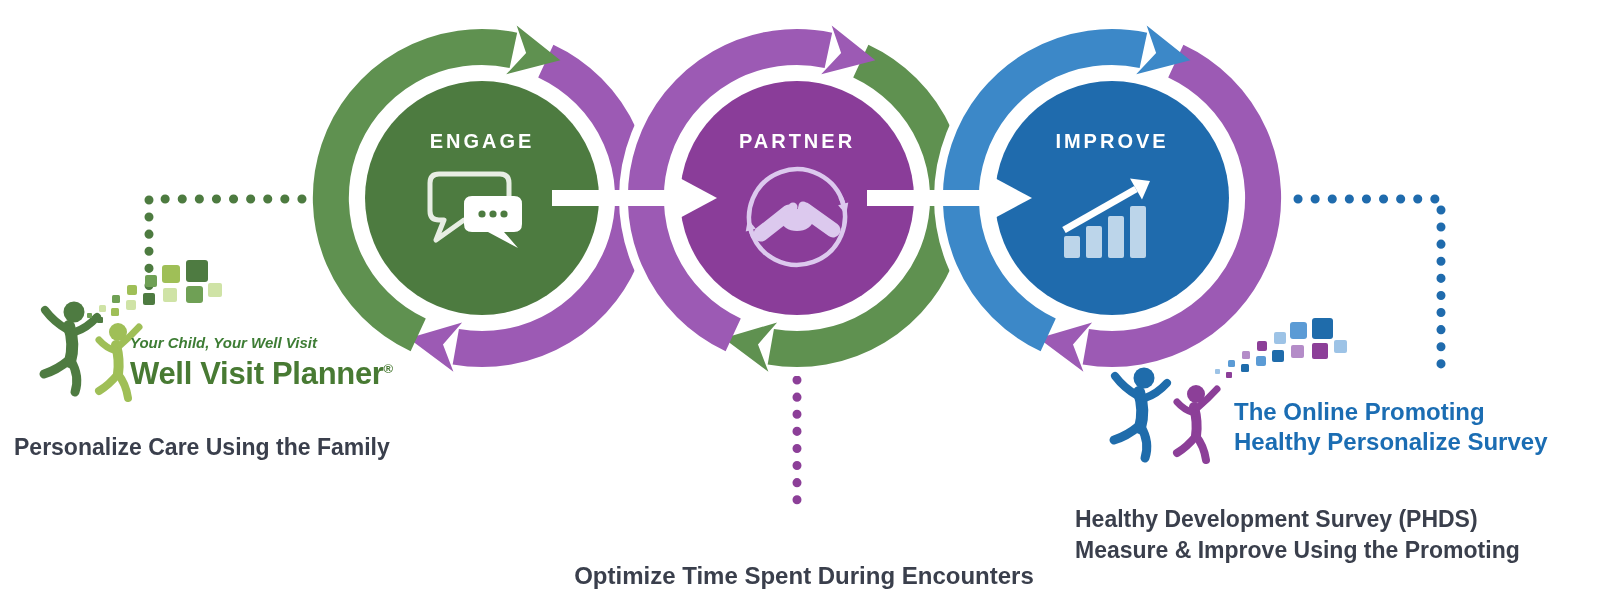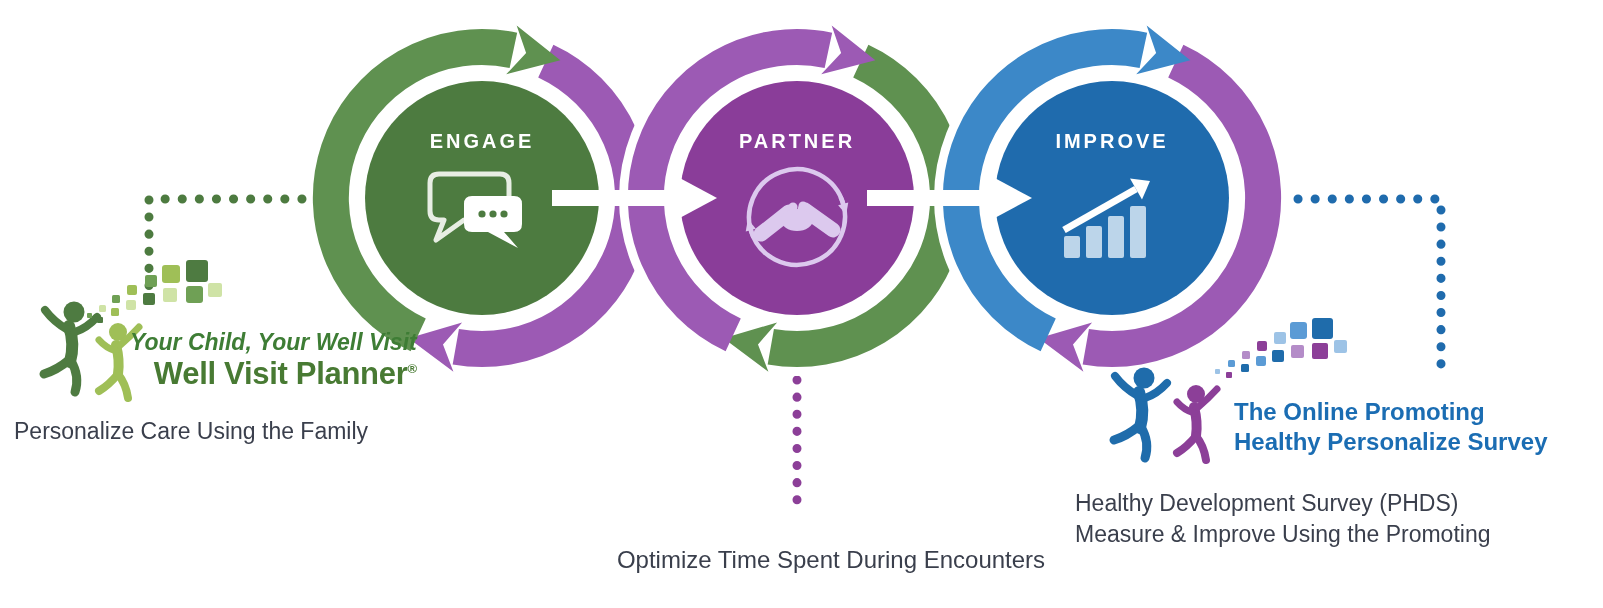--- a/index.html
+++ b/index.html
@@ -4,26 +4,26 @@
 <style>
   html,body{margin:0;padding:0;}
   body{
     width:1603px;height:608px;position:relative;overflow:hidden;
     background:#ffffff;
     font-family:"Liberation Sans","DejaVu Sans",sans-serif;
   }
   svg.canvas{position:absolute;left:0;top:0;}
   .txt{position:absolute;}
   .wvp-text{left:130px;top:333px;}
-  .wvp-tagline{font-style:italic;font-weight:700;font-size:23px;line-height:19px;}
+  .wvp-tagline{font-style:italic;font-weight:700;font-size:15px;line-height:19px;}
   .wvp-name{font-weight:700;font-size:31px;line-height:33px;letter-spacing:-0.3px;}
   .wvp-name sup{font-size:13px;font-weight:700;}
-  .caption{font-weight:400;font-size:23px;line-height:31px;}
+  .caption{font-weight:700;font-size:23px;line-height:31px;margin-top:16px;}
   .caption-left{left:14px;top:416px;}
-  .caption-center{left:591px;top:544px;width:480px;text-align:center;font-size:24px;}
+  .caption-center{left:564px;top:544px;width:480px;text-align:center;font-size:24px;}
   .caption-right{left:1075px;top:488px;}
   .phds-text{left:1234px;top:397px;font-weight:700;font-size:24px;line-height:30px;}
   .step-label{font-weight:700;font-size:20px;letter-spacing:3px;}
 </style>
 </head>
 <body>
 
 <svg class="canvas" width="1603" height="608" viewBox="0 0 1603 608">
   <defs>
     <marker id="mk-green" viewBox="0 0 54 54" refX="4" refY="27" markerWidth="54" markerHeight="54" orient="auto" markerUnits="userSpaceOnUse">

